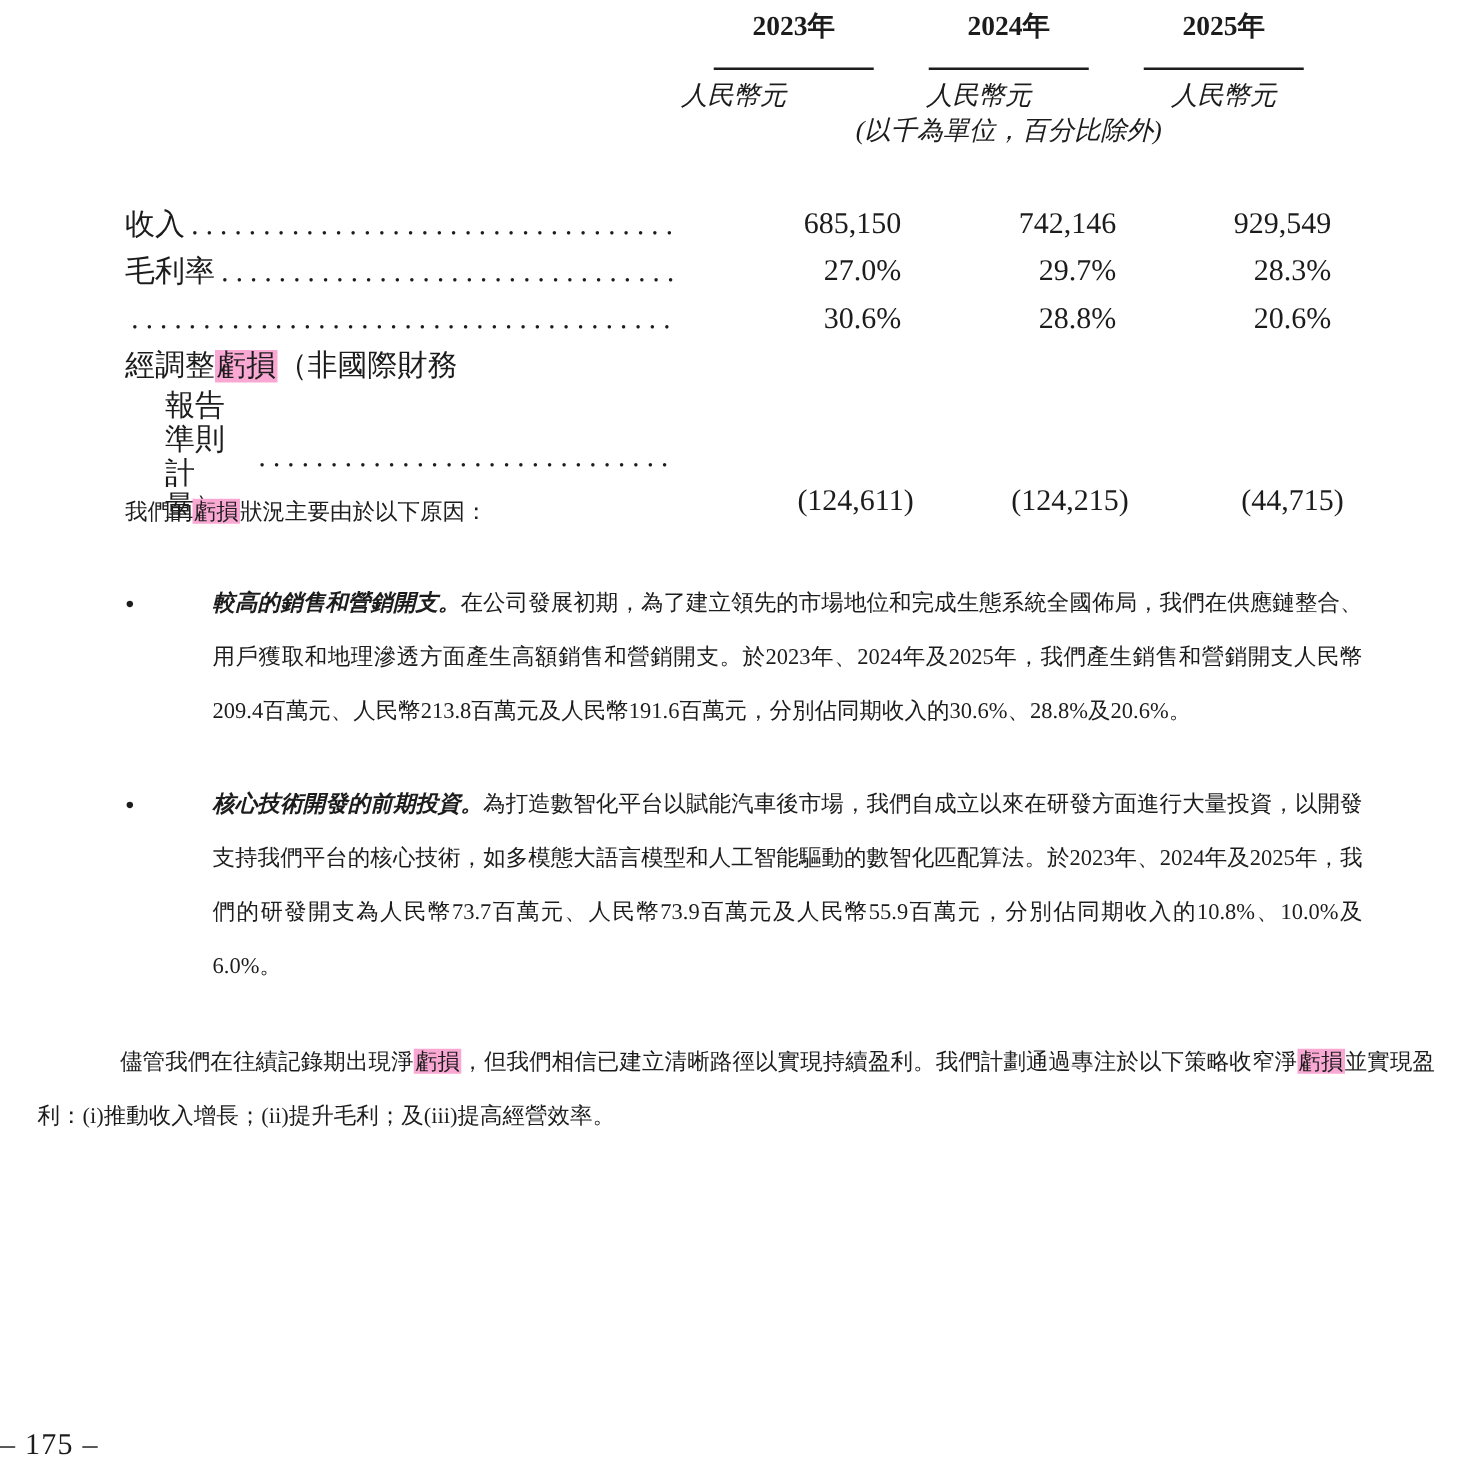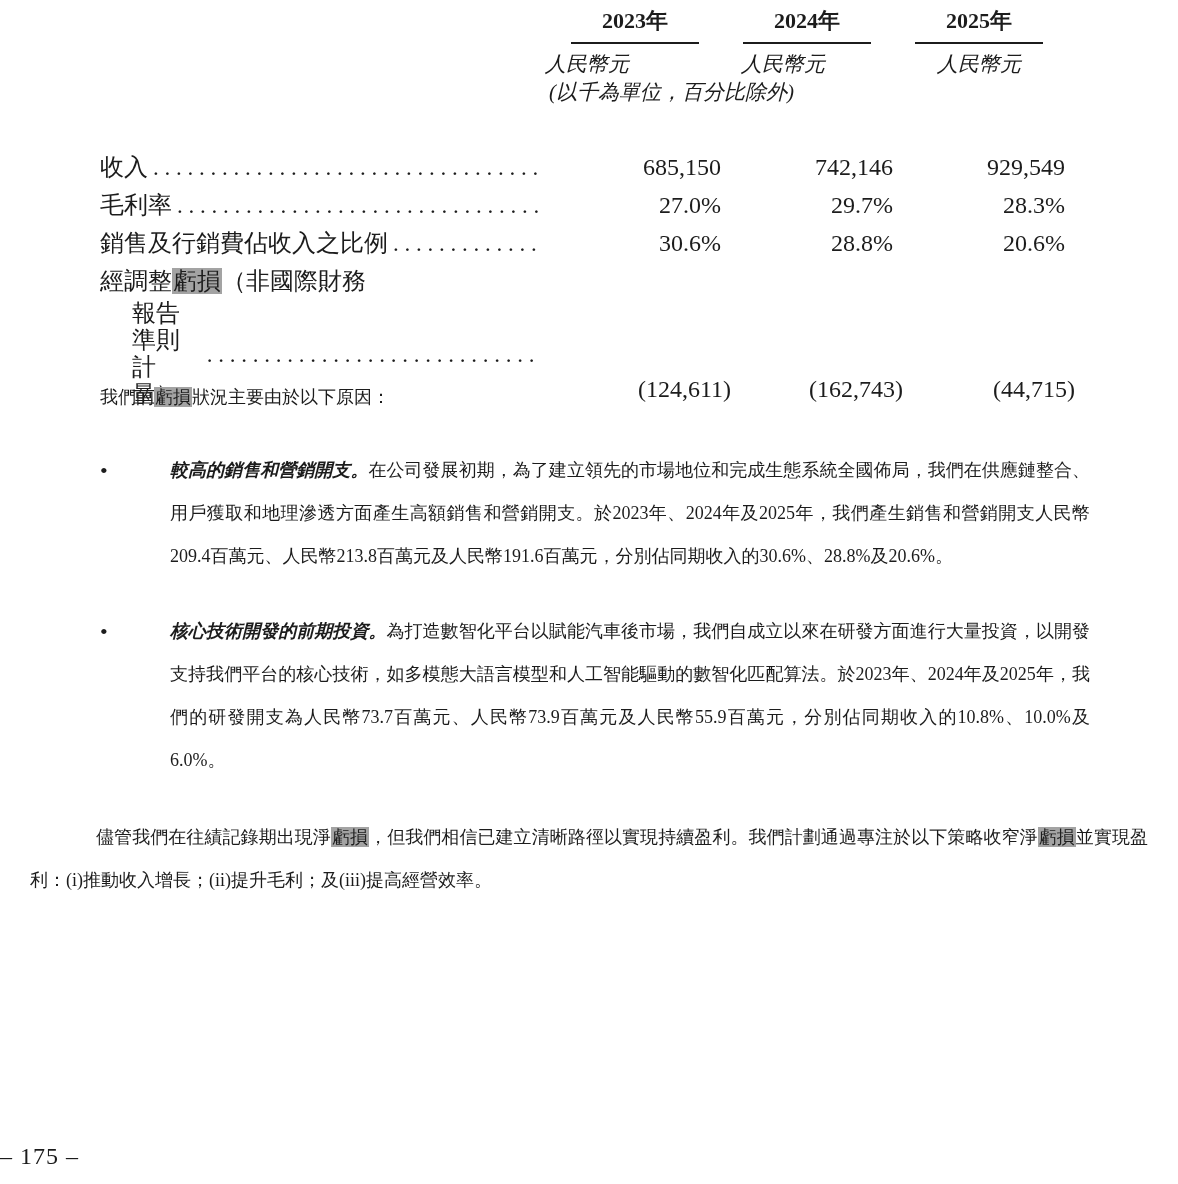--- a/index.html
+++ b/index.html
@@ -10,44 +10,44 @@
     color: #1c1c1c;
   }
   .page { position: relative; width: 1178px; height: 1184px; padding: 8px 30px 0 30px; }
 
   
   .fin-table { margin-left: 70px; margin-right: 83px; }
   .trow, .hrow { display: grid; grid-template-columns: 1fr 172px 172px 172px; }
   .ycell { text-align: center; }
   .year {
     display: inline-block; font-weight: bold; font-size: 22px; line-height: 26px;
-    border-bottom: 2px solid #1c1c1c; padding: 0 13px 8px 13px; min-width: 128px;
+    border-bottom: 2px solid #1c1c1c; padding: 0 13px 20px 13px; min-width: 128px;
   }
   .curr-row { margin-top: 6px; gap: 24px; }
   .curr { text-align: center; font-style: italic; font-size: 21px; line-height: 28px; }
   .note-row { display: grid; grid-template-columns: 1fr 516px; margin-bottom: 42px; }
-  .unit-note { text-align: left; font-style: italic; font-size: 21px; line-height: 28px; }
+  .unit-note { text-align: center; font-style: italic; font-size: 21px; line-height: 28px; }
 
   .trow { height: 38px; align-items: center; font-size: 24px; }
   .tlabel { display: flex; align-items: baseline; min-width: 0; }
   .tlabel .lbl { white-space: nowrap; }
   .dots { flex: 1 1 auto; overflow: hidden; white-space: nowrap; margin-left: 5px; margin-right: 10px; color: #1c1c1c; }
   .dots::after {
     content: ". . . . . . . . . . . . . . . . . . . . . . . . . . . . . . . . . . . . . . . . . . . . . . . . . . . . . . . . . . . . . . . . . . . . . .";
     font-size: 23px;
   }
   .tval { text-align: right; white-space: nowrap; }
   .tval.neg { margin-right: -10px; }
   .trow-tall { height: 76px; align-items: end; }
   .trow-tall .tval { line-height: 38px; }
   .tlabel-multi { min-width: 0; }
   .lline1 { line-height: 38px; white-space: nowrap; }
   .lline2 { display: flex; align-items: center; line-height: 27px; padding-left: 32px; min-width: 0; }
 
-  mark.hl { background: #a3a3a3; color: inherit; padding: 0 1px; }
+  mark.hl { background: #f9a8d4; color: inherit; padding: 0 1px; }
 
   
   .body-text { font-size: 18px; line-height: 43px; text-align: justify; }
   .intro-p { margin-top: 38px; text-indent: 70px; }
   .bullet { display: flex; margin-left: 70px; margin-right: 58px; }
   .bullet-1 { margin-top: 30px; }
   .bullet-2 { margin-top: 32px; }
   .bullet-marker { width: 70px; flex: 0 0 70px; font-size: 22px; line-height: 43px; }
   .bullet-body { flex: 1 1 auto; }
   .lead-in { font-weight: bold; font-style: italic; }
@@ -97,41 +97,40 @@
         <span class="lbl">毛利率</span>
         <span class="dots"></span>
       </div>
       <div class="tval">27.0%</div>
       <div class="tval">29.7%</div>
       <div class="tval">28.3%</div>
     </div>
 
     <div class="trow">
       <div class="tlabel">
-        <span class="lbl">銷售及行銷費佔收入之比例</span>
         <span class="dots"></span>
       </div>
       <div class="tval">30.6%</div>
       <div class="tval">28.8%</div>
       <div class="tval">20.6%</div>
     </div>
 
 
     <div class="trow trow-tall">
       <div class="tlabel-multi">
         <div class="lline1">
           <span>經調整</span><mark class="hl">虧損</mark><span>（非國際財務</span>
         </div>
         <div class="lline2">
           <span class="lbl">報告準則計量）</span>
           <span class="dots"></span>
         </div>
       </div>
       <div class="tval neg">(124,611)</div>
-      <div class="tval neg">(162,743)</div>
+      <div class="tval neg">(124,215)</div>
       <div class="tval neg">(44,715)</div>
     </div>
 
   </section>
 
   <p class="body-text intro-p">
     <span>我們的</span><mark class="hl">虧損</mark><span>狀況主要由於以下原因：</span>
   </p>
 
   <div class="bullet bullet-1">

